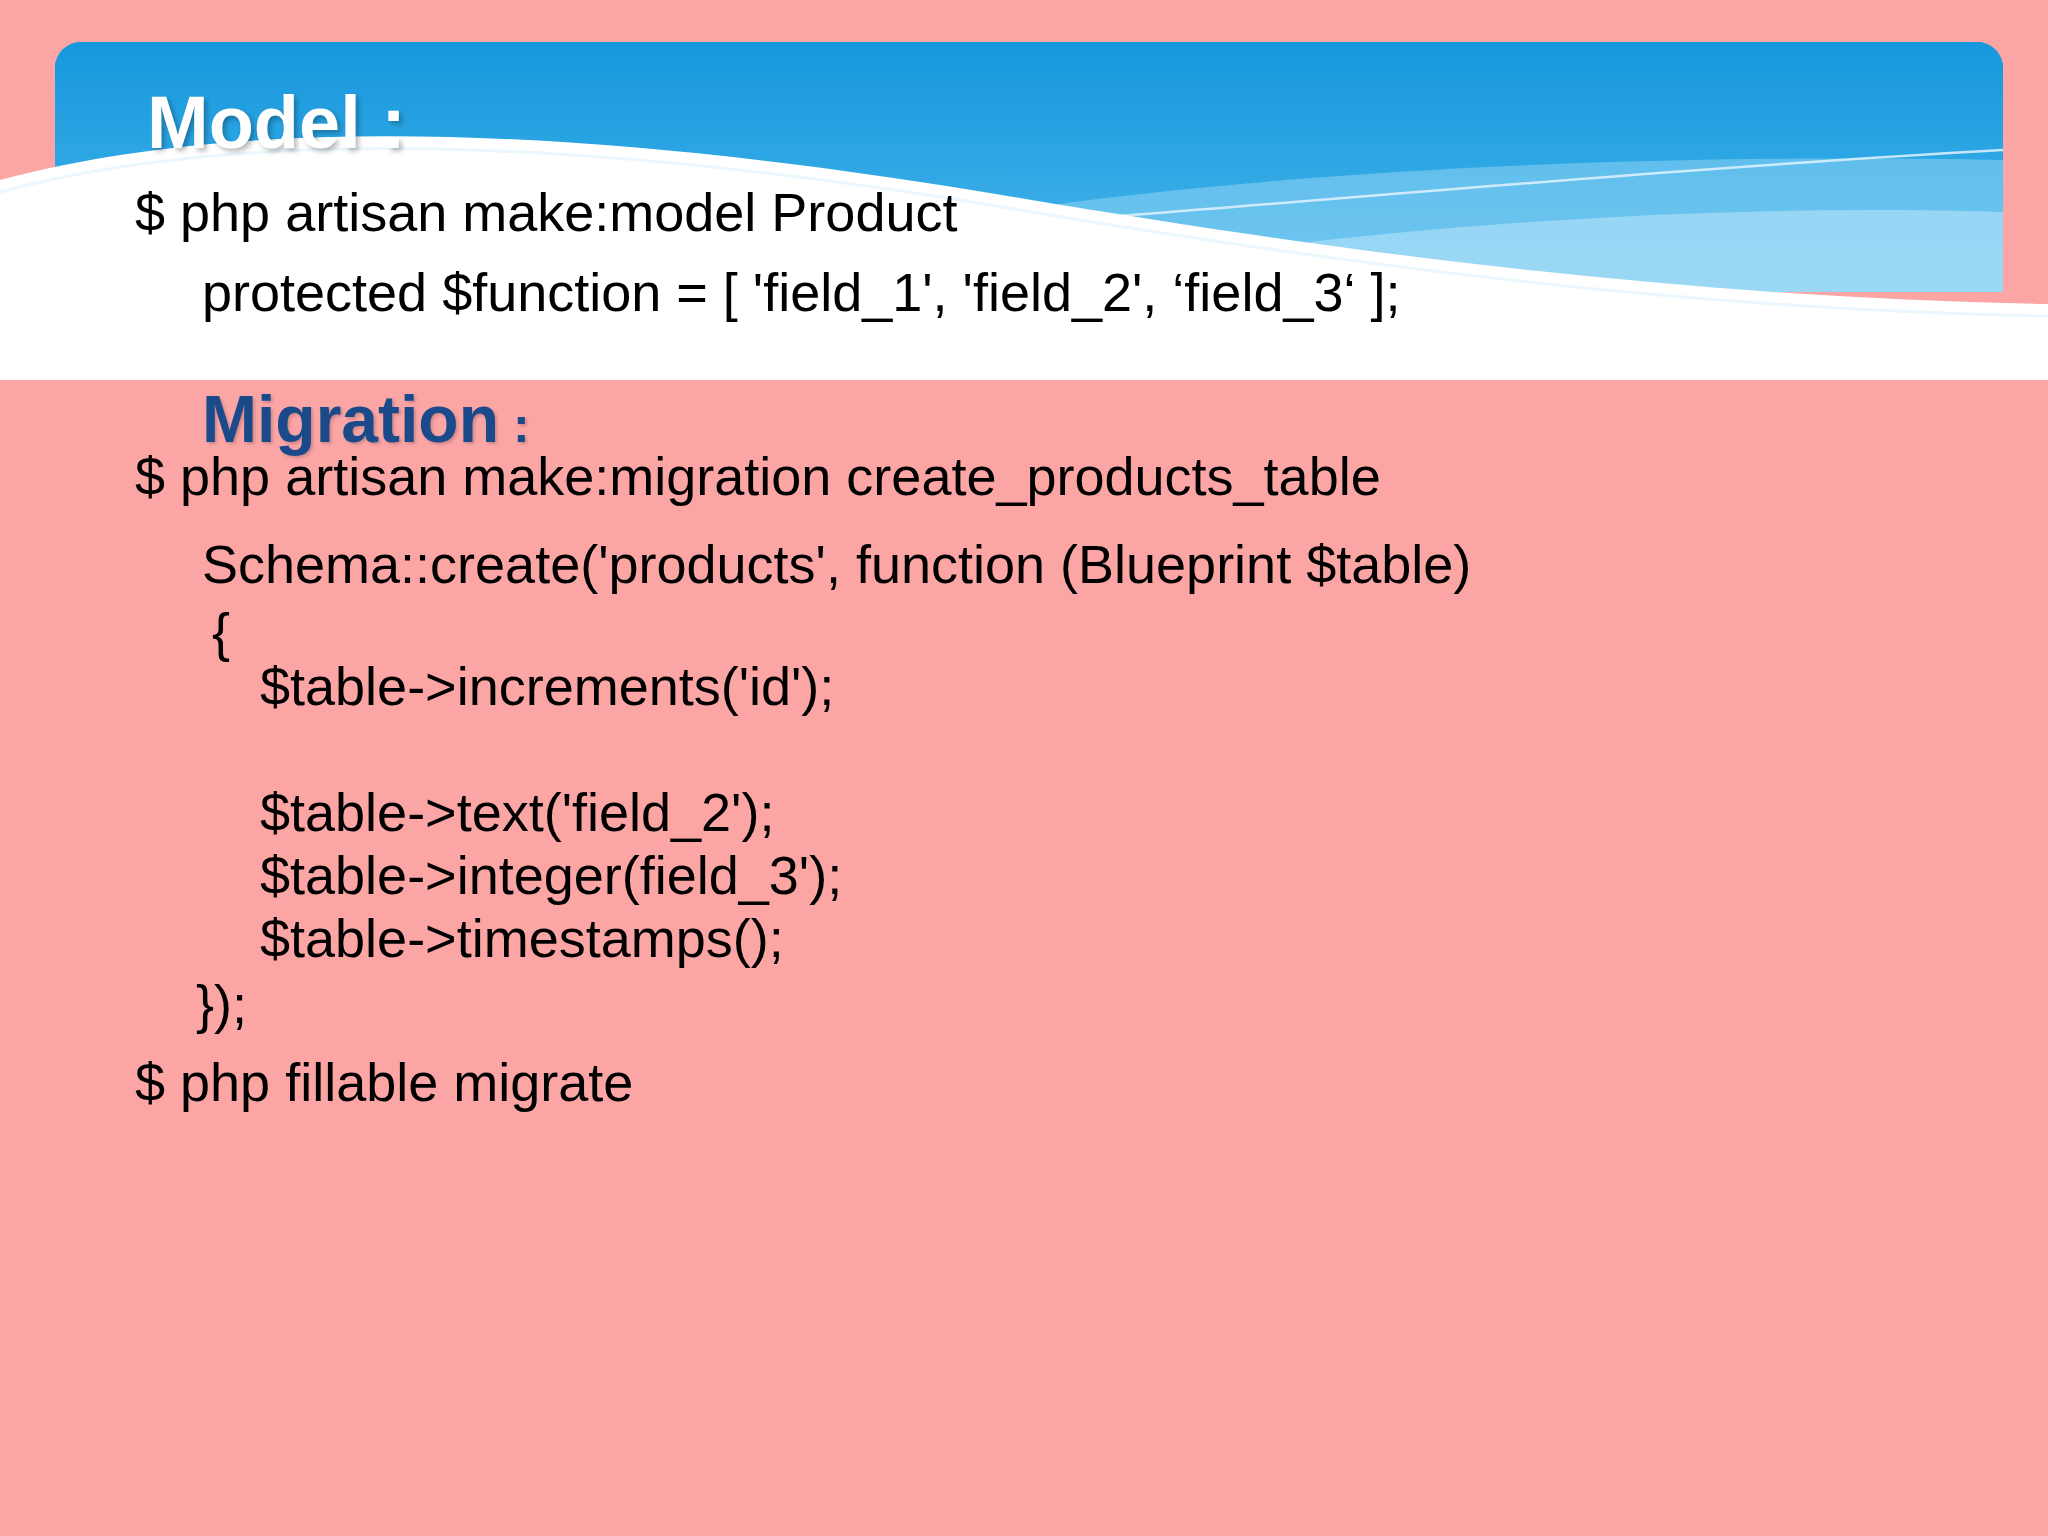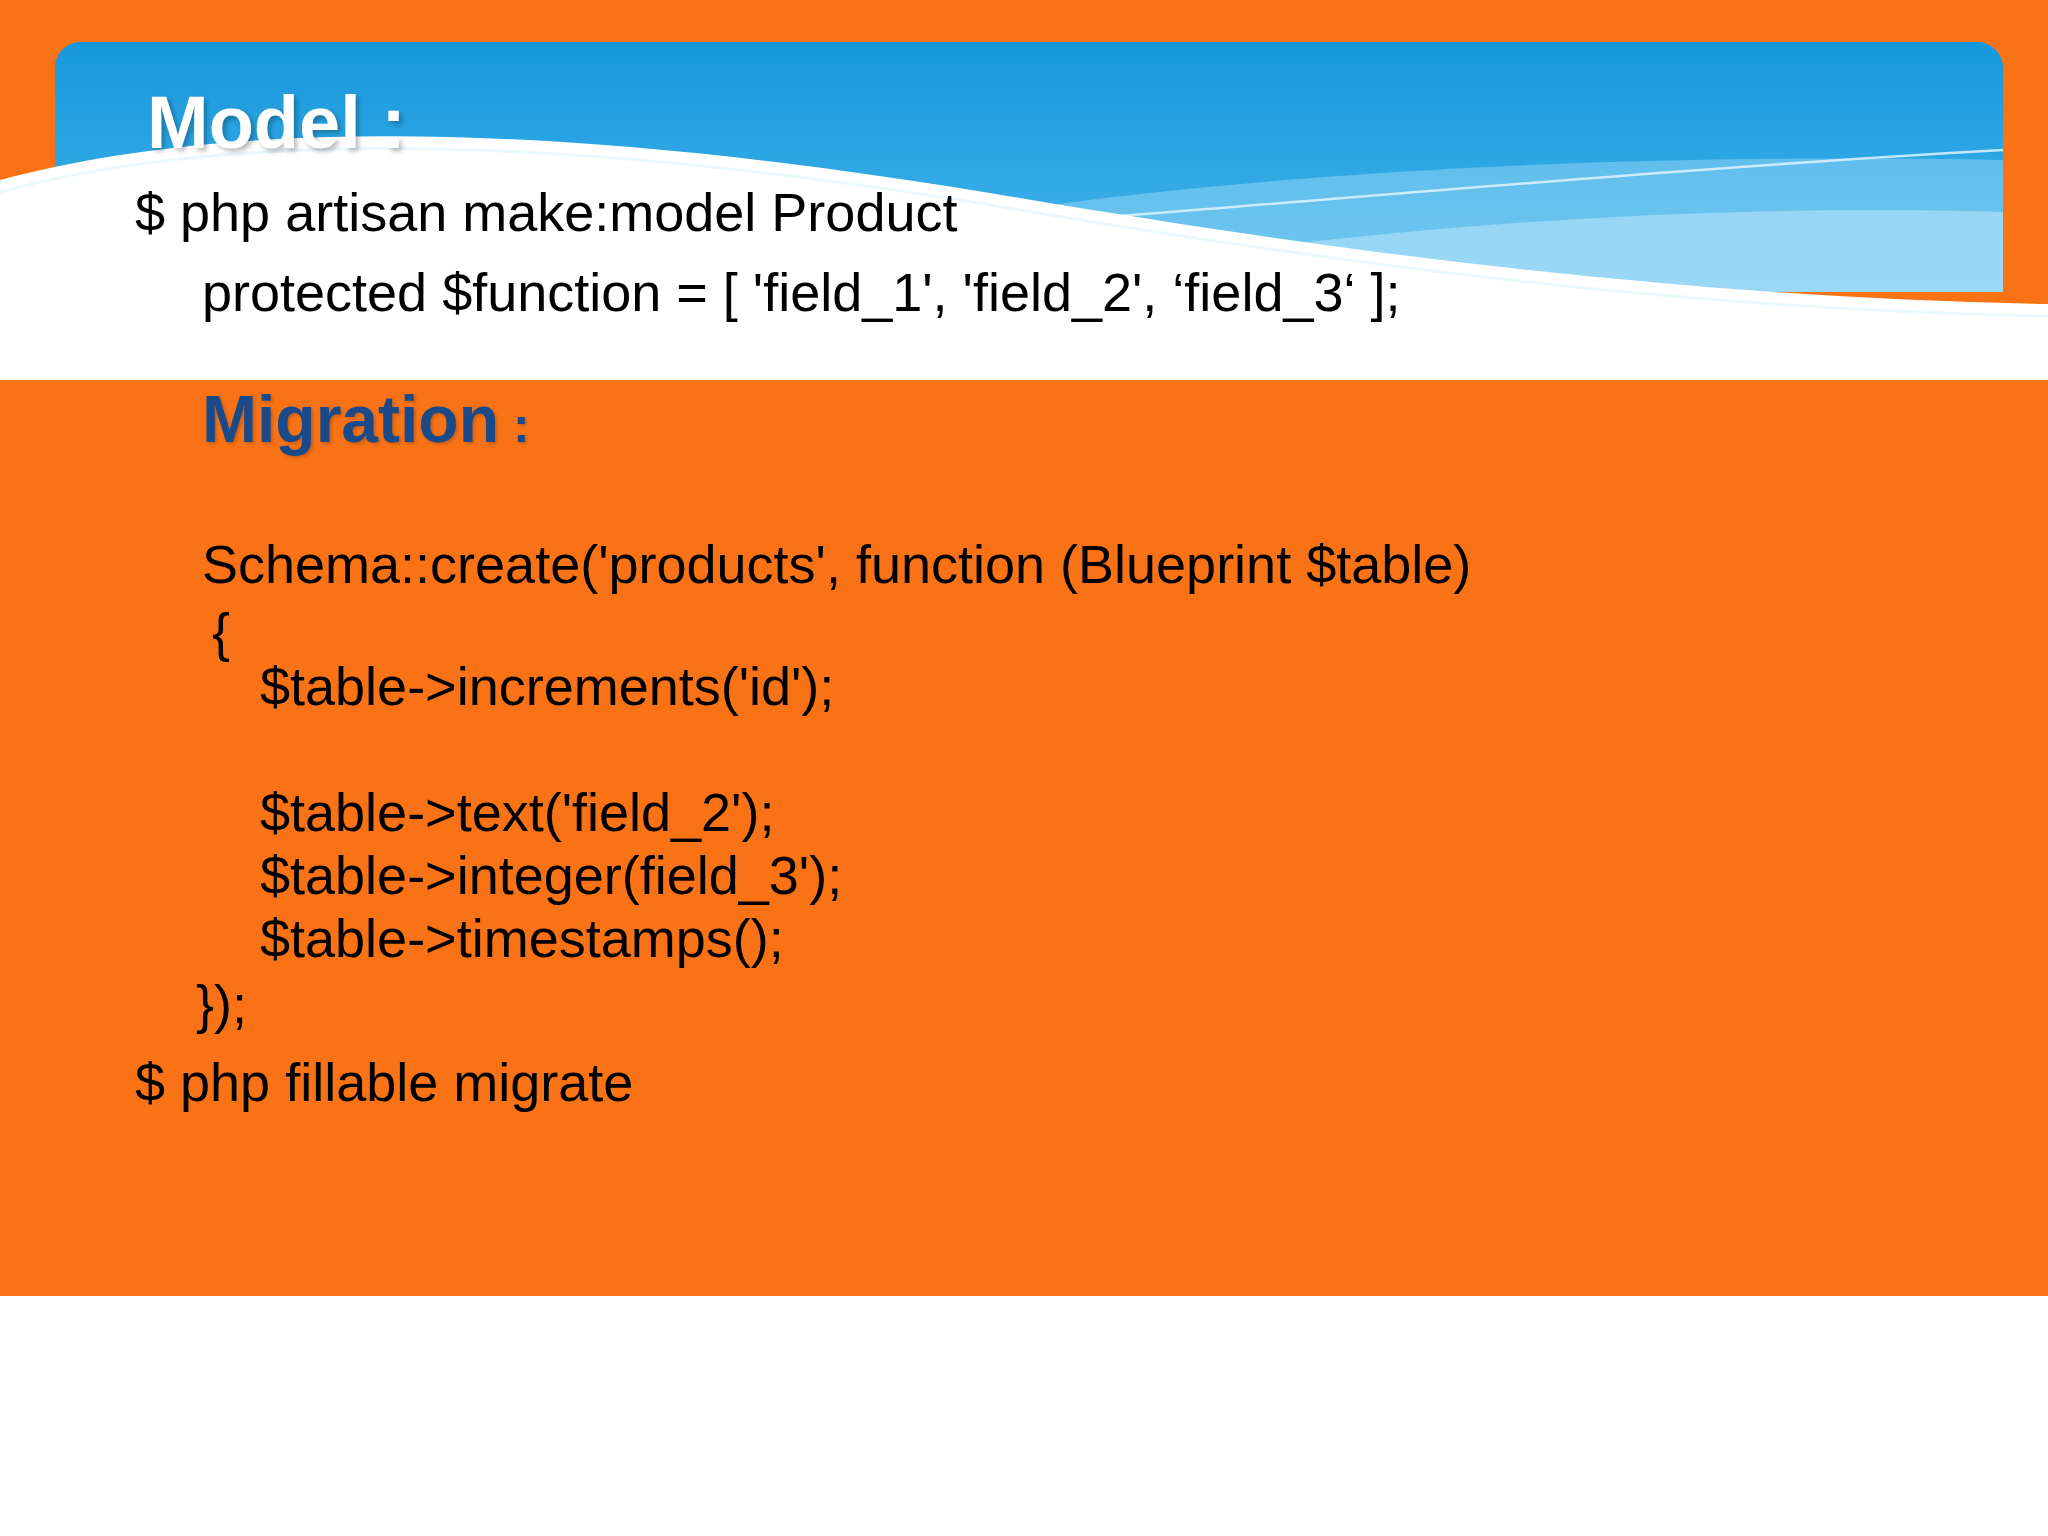--- a/index.html
+++ b/index.html
@@ -10,22 +10,22 @@
   body {
     width: 2048px;
     height: 1536px;
     font-family: "Liberation Sans", sans-serif;
     overflow: hidden;
   }
 
   .slide {
     position: relative;
     width: 2048px;
-    height: 1296px;
-    background: #f97316;
+    height: 1536px;
+    background: #fca5a5;
     overflow: hidden;
   }
 
   
   .banner {
     position: absolute;
     left: 55px;
     top: 42px;
     width: 1948px;
     height: 250px;
@@ -134,20 +134,21 @@
   <div class="content">
 
     <div class="code-line" style="left:135px; top:158px;">$ php artisan make:model Product</div>
 
     <div class="code-line" style="left:202px; top:238px;">protected $function = [ 'field_1', 'field_2', ‘field_3‘ ];</div>
 
     <div class="heading-migration" style="left:92px; top:320px;">
       <span>Migration</span><span class="colon"> :</span>
     </div>
 
+    <div class="code-line" style="left:135px; top:422px;">$ php artisan make:migration create_products_table</div>
 
     <div class="code-line" style="left:202px; top:510px;">Schema::create('products', function (Blueprint $table)</div>
 
     <div class="code-line" style="left:212px; top:578px;">{</div>
 
     <div class="code-line" style="left:260px; top:632px;">$table-&gt;increments('id');</div>
 
 
     <div class="code-line" style="left:260px; top:758px;">$table-&gt;text('field_2');</div>
 

